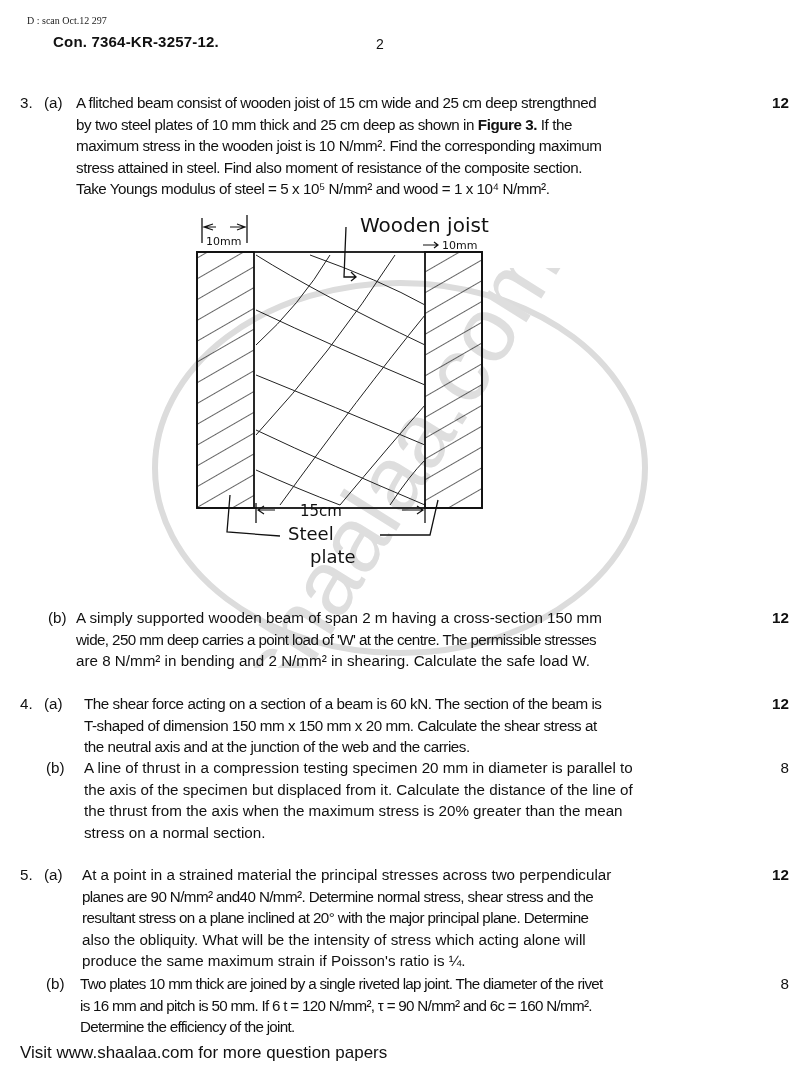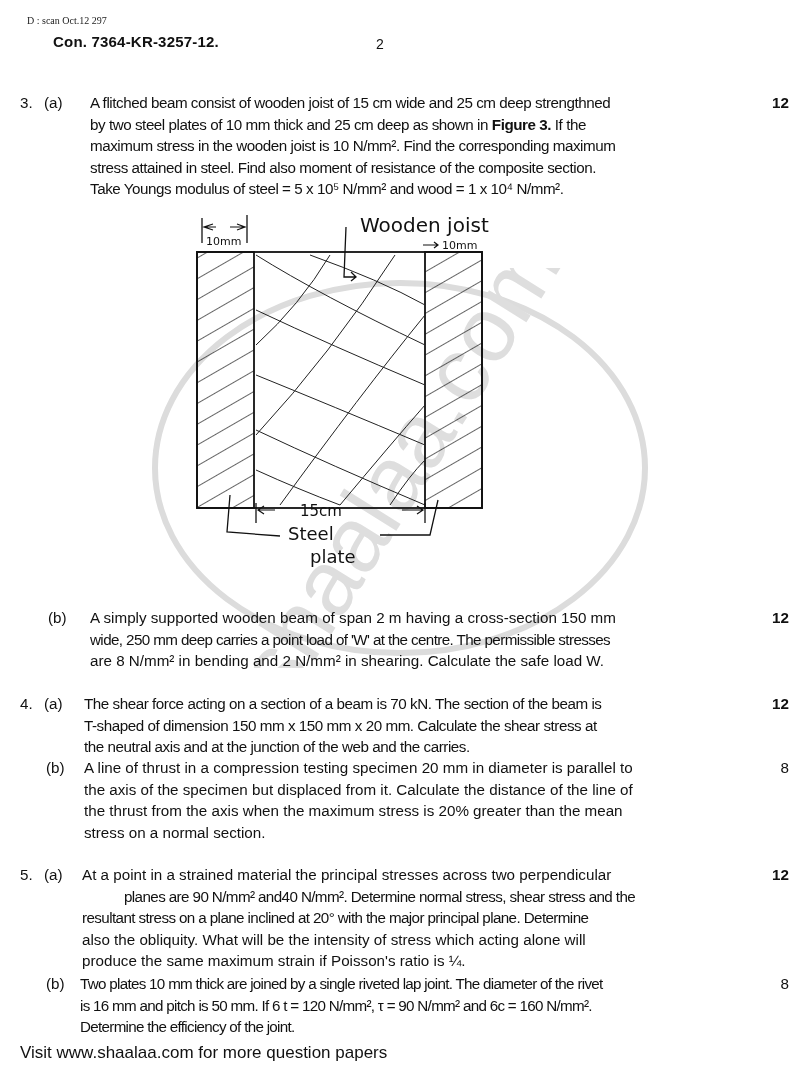--- a/index.html
+++ b/index.html
@@ -8,21 +8,21 @@
       font-family: "Liberation Sans", sans-serif; color: #111;
     }
     .abs { position: absolute; }
     .scan-id { left: 27px; top: 15px; font-size: 10px; font-family: "Liberation Serif", serif; color: #222; text-align: right; }
     .paper-code { left: 23px; top: 33px; font-size: 15px; font-weight: bold; letter-spacing: 0.2px; margin-left: 30px; }
     .page-num { left: 376px; top: 36px; font-size: 14px; }
 
     .q { position: absolute; left: 0; width: 800px; font-size: 15.2px; line-height: 21.5px; }
     .q .num { position: absolute; left: 20px; }
     .q .part { position: absolute; left: 44px; }
-    .q .body { position: absolute; left: 90px; width: 660px; text-align: justify; text-align-last: left; }
+    .q .body { position: absolute; left: 76px; width: 660px; text-align: justify; text-align-last: left; }
     .q .body.condensed { letter-spacing: -0.45px; }
     .q .marks { position: absolute; left: 759px; width: 30px; text-align: right; font-weight: bold; }
     .q .marks.light { font-weight: normal; }
     b.fig { font-weight: bold; }
 
     .footer { left: 20px; top: 1043px; font-size: 17px; }
 
     svg.figure { position: absolute; left: 180px; top: 205px; }
     svg.watermark { position: absolute; left: 140px; top: 268px; pointer-events: none; }
     .hand { font-family: "DejaVu Sans", sans-serif; }
@@ -110,21 +110,21 @@
     <div class="condensed" style="letter-spacing:-0.6px;">wide, 250 mm deep carries a point load of 'W' at the centre. The permissible stresses</div>
     <div>are 8 N/mm² in  bending and 2 N/mm² in shearing.  Calculate the safe load W.</div>
   </div>
   <span class="marks">12</span>
 </div>
 
 <div class="q" style="top:693px;">
   <span class="num">4.</span>
   <span class="part">(a)</span>
   <div class="body condensed" style="left:84px;">
-    <div>The shear force acting on a section of a beam is 70 kN.  The section of the beam is</div>
+    <div>The shear force acting on a section of a beam is 60 kN.  The section of the beam is</div>
     <div>T-shaped of dimension 150 mm x 150 mm x 20 mm. Calculate the shear stress at</div>
     <div>the neutral axis and at the junction of the web and the carries.</div>
   </div>
   <span class="marks">12</span>
 </div>
 
 <div class="q" style="top:757px;">
   <span class="part" style="left:46px;">(b)</span>
   <div class="body" style="left:84px;">
     <div>A line of thrust in a compression testing specimen 20 mm in diameter is parallel to</div>
@@ -133,21 +133,21 @@
     <div>stress on a normal section.</div>
   </div>
   <span class="marks light">8</span>
 </div>
 
 <div class="q" style="top:864px;">
   <span class="num">5.</span>
   <span class="part">(a)</span>
   <div class="body" style="left:82px;">
     <div>At a point in a strained material the principal stresses across two perpendicular</div>
-    <div class="condensed" style="letter-spacing:-0.6px;margin-left:42px;">planes are 90 N/mm² and40 N/mm².  Determine normal stress, shear stress and the</div>
+    <div class="condensed" style="letter-spacing:-0.6px;">planes are 90 N/mm² and40 N/mm².  Determine normal stress, shear stress and the</div>
     <div class="condensed" style="letter-spacing:-0.6px;">resultant stress on a plane inclined at 20° with the major principal plane.  Determine</div>
     <div>also the obliquity.  What will be the intensity of stress which acting alone will</div>
     <div>produce the same maximum strain if Poisson's ratio is ¼.</div>
   </div>
   <span class="marks">12</span>
 </div>
 
 <div class="q" style="top:973px;">
   <span class="part" style="left:46px;">(b)</span>
   <div class="body condensed" style="left:80px; letter-spacing:-0.7px;">

